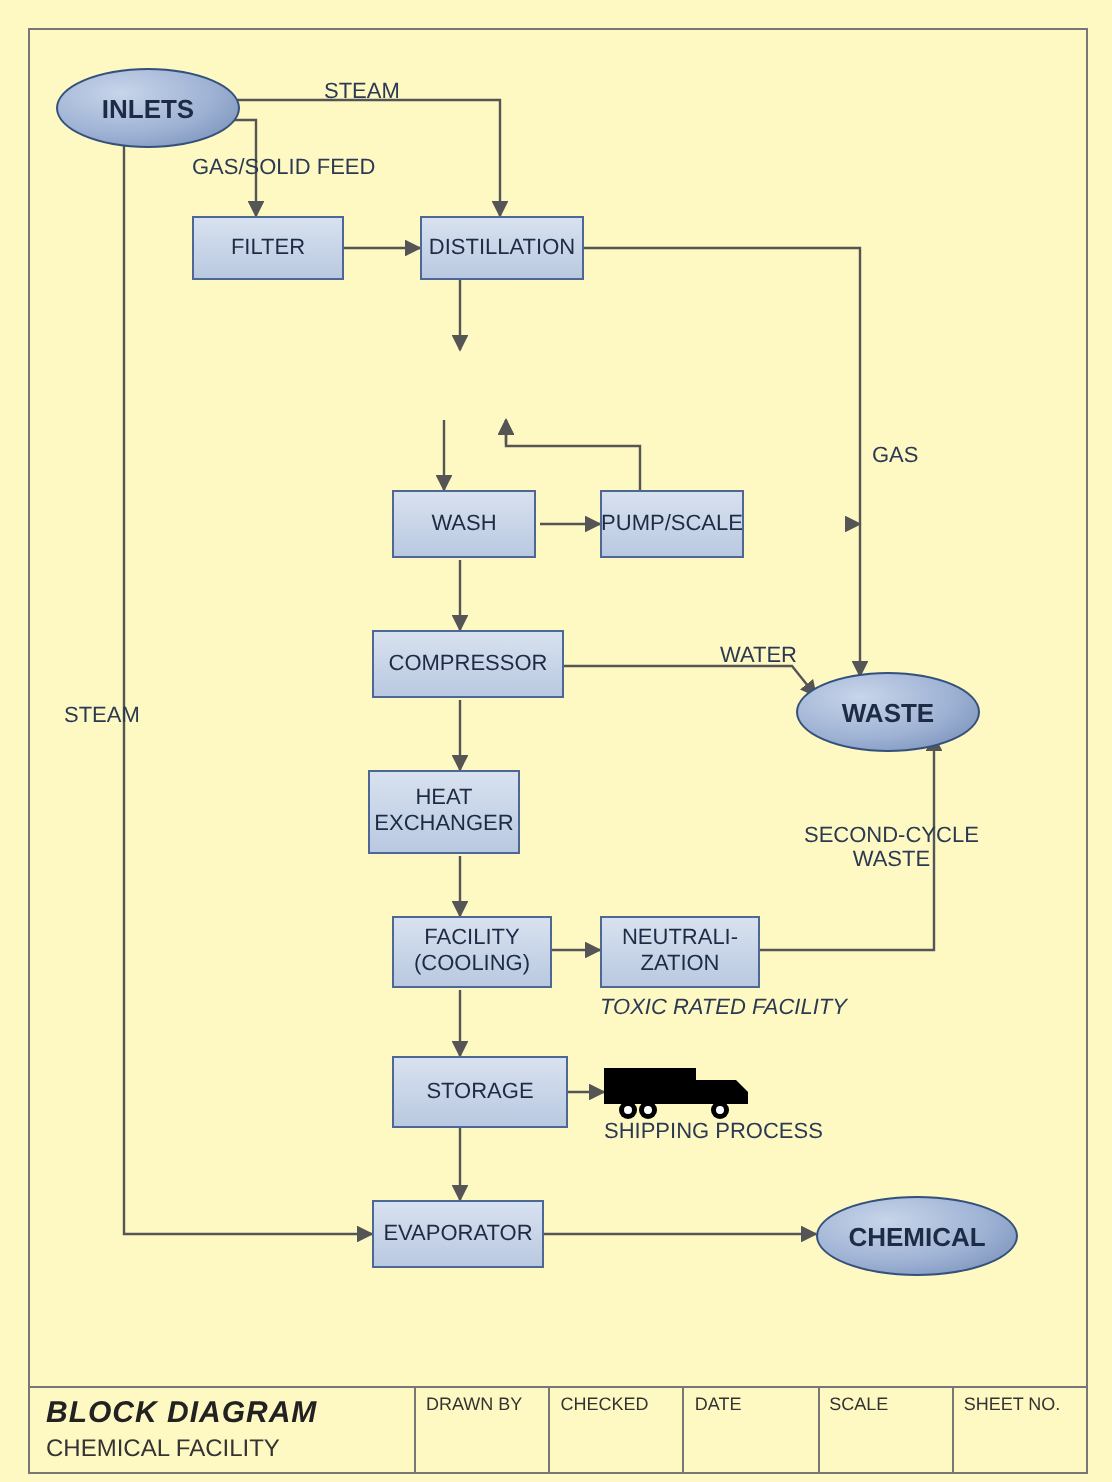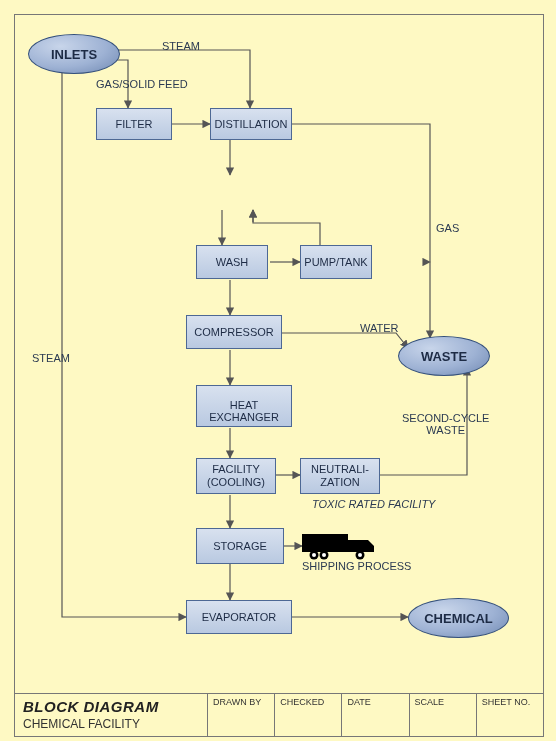--- a/index.html
+++ b/index.html
@@ -90,46 +90,46 @@
   <div class="box" style="left:96px;top:108px;width:76px;height:32px;">
       <span>FILTER</span>
     </div>
   <div class="box" style="left:210px;top:108px;width:82px;height:32px;">
       <span>DISTILLATION</span>
     </div>
   <div class="box" style="left:196px;top:245px;width:72px;height:34px;">
       <span>WASH</span>
     </div>
   <div class="box" style="left:300px;top:245px;width:72px;height:34px;">
-      <span>PUMP/TANK</span>
+      <span>PUMP/SCALE</span>
     </div>
   <div class="box" style="left:186px;top:315px;width:96px;height:34px;">
       <span>COMPRESSOR</span>
     </div>
-  <div class="box" style="left:196px;top:385px;width:96px;height:42px;white-space:pre-line;align-items:flex-end;"><span>HEAT
+  <div class="box" style="left:184px;top:385px;width:76px;height:42px;white-space:pre-line;"><span>HEAT
 EXCHANGER</span></div>
   <div class="box" style="left:196px;top:458px;width:80px;height:36px;white-space:pre-line;"><span>FACILITY
 (COOLING)</span></div>
   <div class="box" style="left:300px;top:458px;width:80px;height:36px;white-space:pre-line;"><span>NEUTRALI-
 ZATION</span></div>
   <div class="box" style="left:196px;top:528px;width:88px;height:36px;">
       <span>STORAGE</span>
     </div>
-  <div class="box" style="left:186px;top:600px;width:106px;height:34px;">
+  <div class="box" style="left:186px;top:600px;width:86px;height:34px;">
       <span>EVAPORATOR</span>
     </div>
 
   <div class="lbl" style="left:162px;top:40px;">STEAM</div>
   <div class="lbl" style="left:96px;top:78px;">GAS/SOLID FEED</div>
   <div class="lbl" style="left:32px;top:352px;">STEAM</div>
   <div class="lbl" style="left:436px;top:222px;">GAS</div>
   <div class="lbl" style="left:360px;top:322px;">WATER</div>
   <div class="lbl" style="left:402px;top:412px;white-space:pre-line;text-align:center;">SECOND-CYCLE
 WASTE</div>
-  <div class="lbl i" style="left:312px;top:498px;">TOXIC RATED FACILITY</div>
+  <div class="lbl i" style="left:300px;top:498px;">TOXIC RATED FACILITY</div>
   <div class="lbl" style="left:302px;top:560px;">SHIPPING PROCESS</div>
 
   <svg class="truck" style="left:302px;top:528px;" width="78" height="34" viewBox="0 0 78 34">
     <rect x="0" y="6" width="46" height="18" fill="#000"></rect>
     <rect x="46" y="12" width="20" height="12" fill="#000"></rect>
     <path d="M66 12 L72 18 L72 24 L66 24 Z" fill="#000"></path>
     <circle cx="12" cy="27" r="4.5" fill="#000"></circle>
       <circle cx="12" cy="27" r="2" fill="#fff"></circle>
     <circle cx="22" cy="27" r="4.5" fill="#000"></circle>
       <circle cx="22" cy="27" r="2" fill="#fff"></circle>

